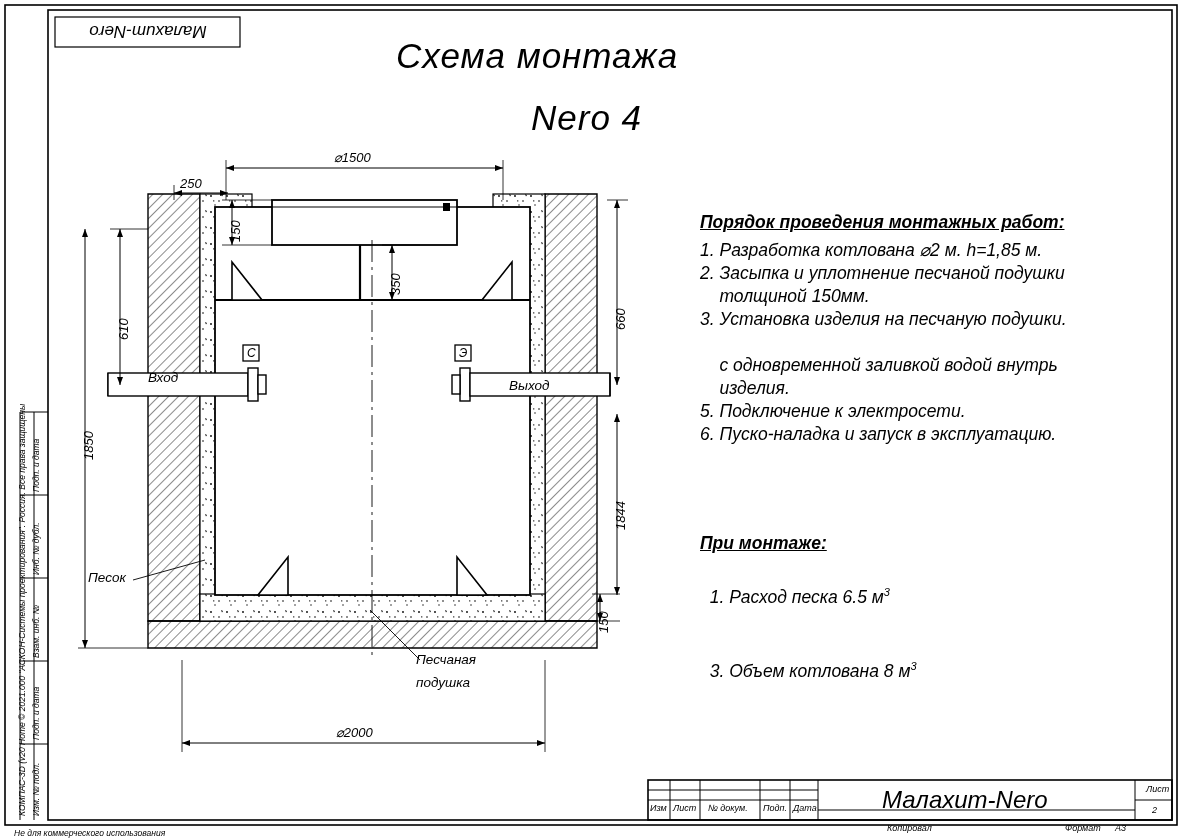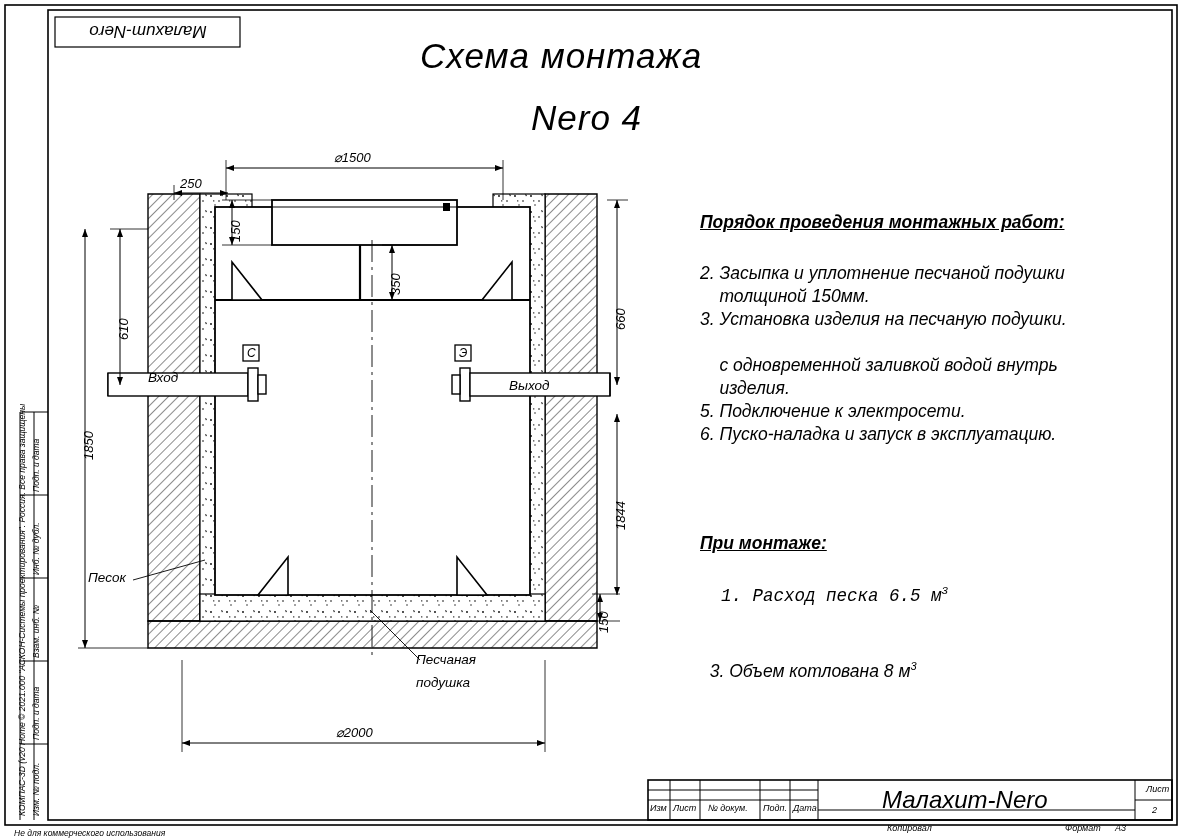--- a/index.html
+++ b/index.html
@@ -217,51 +217,52 @@
   <line x1="760" y1="780" x2="760" y2="820" stroke="#000" stroke-width="1"></line>
   <line x1="790" y1="780" x2="790" y2="820" stroke="#000" stroke-width="1"></line>
   <line x1="818" y1="780" x2="818" y2="820" stroke="#000" stroke-width="1"></line>
   <line x1="1135" y1="780" x2="1135" y2="820" stroke="#000" stroke-width="1"></line>
   <line x1="1135" y1="800" x2="1172" y2="800" stroke="#000" stroke-width="1"></line>
   <line x1="818" y1="810" x2="1135" y2="810" stroke="#000" stroke-width="1"></line>
 </svg>
 
 <div class="txt logo-text" style="left:62px; top:21px; width:172px; text-align:center;">Малахит-Nero</div>
 
-<div class="txt title-main" style="left:420px; top:36px;text-align:right;">Схема монтажа</div>
+<div class="txt title-main" style="left:396px; top:36px;text-align:right;">Схема монтажа</div>
 <div class="txt title-main" style="left:531px; top:98px;text-align:right;">Nero 4</div>
 
 <div class="txt dim" style="left:334px; top:150px;">⌀1500</div>
 <div class="txt dim" style="left:180px; top:176px;">250</div>
 <div class="txt dim-v" style="left:228px; top:242px;">150</div>
 <div class="txt dim-v" style="left:388px; top:295px;">350</div>
 <div class="txt dim-v" style="left:116px; top:340px;">610</div>
 <div class="txt dim-v" style="left:81px; top:460px;">1850</div>
 <div class="txt dim-v" style="left:613px; top:330px;">660</div>
 <div class="txt dim-v" style="left:613px; top:530px;">1844</div>
 <div class="txt dim-v" style="left:596px; top:633px;">150</div>
 <div class="txt dim" style="left:336px; top:725px;">⌀2000</div>
 
 <div class="txt lbl" style="left:148px; top:370px;">Вход</div>
 <div class="txt lbl" style="left:509px; top:378px;">Выход</div>
 <div class="txt lbl" style="left:88px; top:570px;">Песок</div>
 <div class="txt lbl" style="left:416px; top:652px;">Песчаная</div>
 <div class="txt lbl" style="left:416px; top:675px;">подушка</div>
 
 <div class="txt proc-title" style="left:700px; top:212px;">Порядок проведения монтажных работ:</div>
+<div class="txt proc-item" style="left:700px; top:240px;">1. Разработка котлована ⌀2 м. h=1,85 м.</div>
 <div class="txt proc-item" style="left:700px; top:263px;">2. Засыпка и уплотнение песчаной подушки</div>
 <div class="txt proc-item" style="left:700px; top:286px;">    толщиной 150мм.</div>
 <div class="txt proc-item" style="left:700px; top:309px;">3. Установка изделия на песчаную подушки.</div>
 <div class="txt proc-item" style="left:700px; top:355px;">    с одновременной заливкой водой внутрь</div>
 <div class="txt proc-item" style="left:700px; top:378px;">    изделия.</div>
 <div class="txt proc-item" style="left:700px; top:401px;">5. Подключение к электросети.</div>
 <div class="txt proc-item" style="left:700px; top:424px;">6. Пуско-наладка и запуск в эксплуатацию.</div>
 
 <div class="txt proc-title" style="left:700px; top:533px;">При монтаже:</div>
-<div class="txt proc-item" style="left:700px; top:565px;font-family:Liberation Mono, monospace;">
+<div class="txt proc-item" style="left:700px; top:565px;">
   <span>1. Расход песка 6.5 м</span><span class="sup">3</span>
 </div>
 <div class="txt proc-item" style="left:700px; top:639px;text-align:center;">
   <span>3. Объем котлована 8 м</span><span class="sup">3</span>
 </div>
 
 <div class="txt side-txt" style="left:31px; top:816px;">Изм. № подл.</div>
 <div class="txt side-txt" style="left:31px; top:740px;">Подп. и дата</div>
 <div class="txt side-txt" style="left:31px; top:658px;">Взам. инб. №</div>
 <div class="txt side-txt" style="left:31px; top:575px;">Инб. № дубл.</div>

